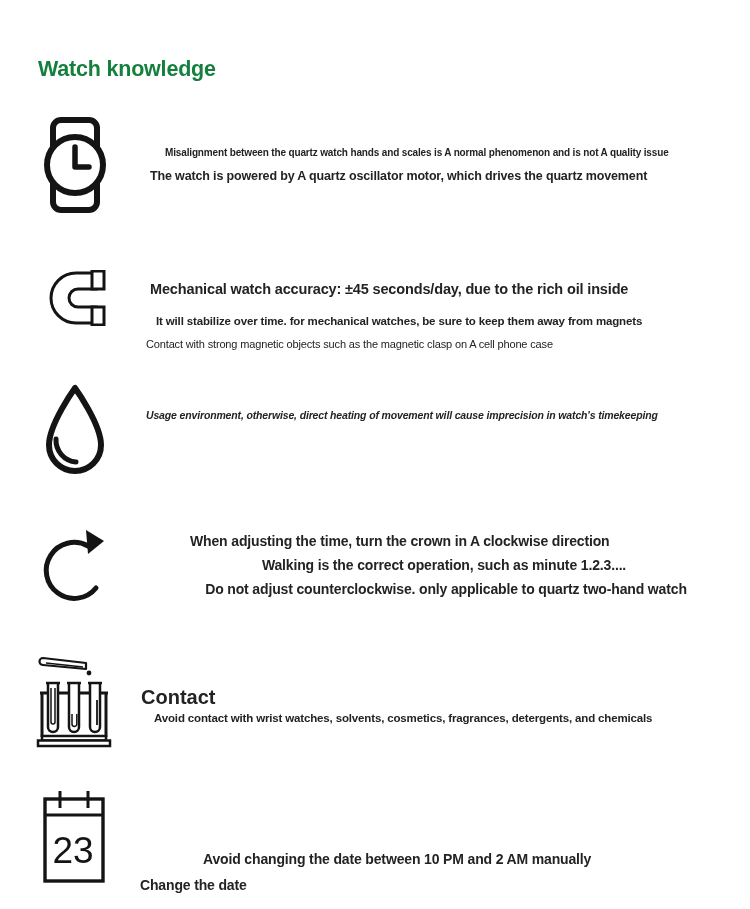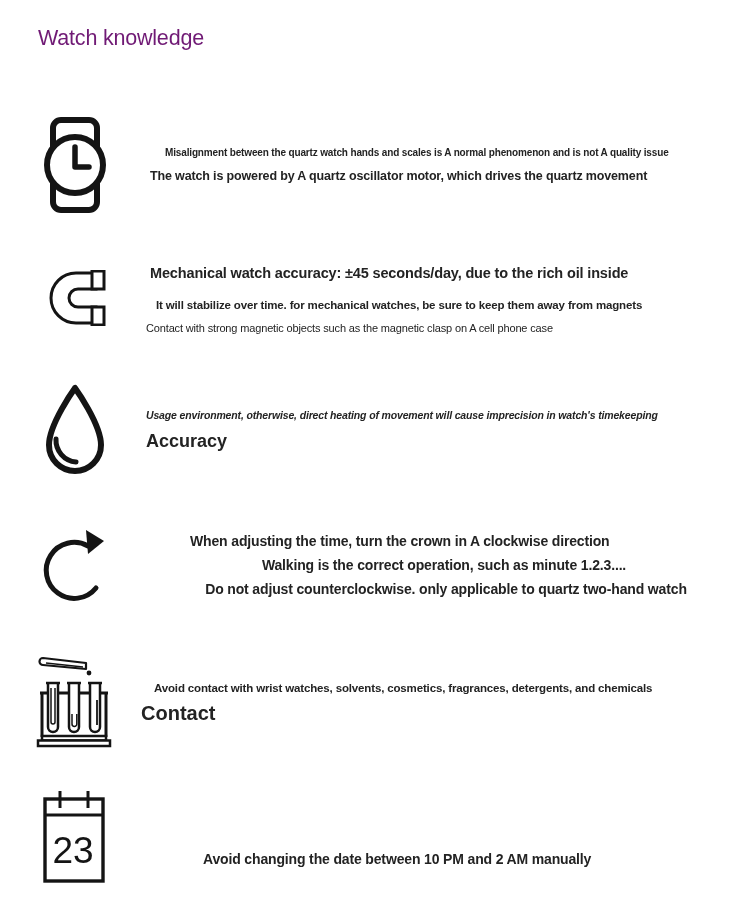--- a/index.html
+++ b/index.html
@@ -5,21 +5,21 @@
   :root{
     --sans: "Liberation Sans", "DejaVu Sans", sans-serif;
     --ink: #232323;
     --icon: #141414;
   }
   *{margin:0;padding:0;box-sizing:border-box;}
   html,body{background:#fff;}
   body{font-family:var(--sans);color:var(--ink);}
   .canvas{position:relative;width:750px;height:909px;background:#fff;overflow:hidden;}
 
-  .title{position:absolute;left:38px;top:26px;font-size:21.5px;line-height:24px;font-weight:400;color:#701a75;letter-spacing:-0.2px;}
+  .title{position:absolute;left:38px;top:57px;font-size:21.5px;line-height:24px;font-weight:700;color:#15803d;letter-spacing:-0.2px;}
 
   .sec{position:absolute;left:0;width:750px;}
   .sec1{top:115px;} .sec2{top:264px;} .sec3{top:383px;}
   .sec4{top:526px;} .sec5{top:652px;} .sec6{top:789px;}
 
   .icon{position:absolute;color:var(--icon);}
   .icon1{left:44px;top:2px;} .icon2{left:48px;top:6px;} .icon3{left:42px;top:0;}
   .icon4{left:42px;top:2px;} .icon5{left:36px;top:1px;} .icon6{left:42px;top:1px;}
 
   .lines{position:absolute;left:140px;width:600px;}
@@ -31,21 +31,21 @@
   .f105b{font-size:10.5px;line-height:15px;font-weight:700;font-style:italic;}
   .f11r {font-size:11px;  line-height:16px;font-weight:400;}
   .f115b{font-size:11.5px;line-height:16px;font-weight:700;}
   .f125b{font-size:12.5px;line-height:17px;font-weight:700;}
   .f14b {font-size:14px;  line-height:19px;font-weight:700;}
   .f145b{font-size:14.5px;line-height:19px;font-weight:700;}
   .f18b {font-size:18px;  line-height:23px;font-weight:700;letter-spacing:0;}
   .f20b {font-size:20px;  line-height:26px;font-weight:700;letter-spacing:0;}
 
   .ind1{padding-left:1px;} .ind6{padding-left:6px;} .ind8{padding-left:8px;}
-  .ind10{padding-left:10px;} .ind12{padding-left:12px;} .ind14{padding-left:14px;}
+  .ind10{padding-left:10px;margin-top:16px;} .ind12{padding-left:12px;} .ind14{padding-left:14px;}
   .ind16{padding-left:16px;} .ind25{padding-left:25px;} .ind50{padding-left:50px;}
   .ind63{padding-left:63px;margin-top:31px;}
   .mt4{margin-top:4px;} .mt5{margin-top:5px;text-align:center;} .mt6{margin-top:14px;}
   .mt7{margin-top:7px;} .mt8{margin-top:8px;}
 
   svg{display:block;}
 </style>
 </head>
 <body>
 
@@ -84,21 +84,20 @@
 
   <section class="sec sec3">
     <div class="icon icon3">
       <svg width="66" height="98" viewBox="0 0 66 98" aria-hidden="true">
         <path d="M33 5 C33 5 7 41 7 62 A26 26 0 0 0 59 62 C59 41 33 5 33 5 Z" fill="none" stroke="currentColor" stroke-width="6" stroke-linejoin="round"></path>
         <path d="M14 56 A22 22 0 0 0 34 79" fill="none" stroke="currentColor" stroke-width="5" stroke-linecap="round"></path>
       </svg>
     </div>
     <div class="lines lines3">
       <p class="ln f105b ind6 mt8">Usage environment, otherwise, direct heating of movement will cause imprecision in watch's timekeeping</p>
-      <p class="ln f18b ind6 mt7">Accuracy</p>
     </div>
   </section>
 
   <section class="sec sec4">
     <div class="icon icon4">
       <svg width="66" height="82" viewBox="0 0 66 82" aria-hidden="true">
         <path d="M46 18 A28 28 0 1 0 54 60" fill="none" stroke="currentColor" stroke-width="5" stroke-linecap="round"></path>
         <polygon points="44,2 62,13 46,26" fill="currentColor"></polygon>
       </svg>
     </div>
@@ -130,33 +129,34 @@
         <path d="M33 30 V74 A5 5 0 0 0 43 74 V30" fill="#fff" stroke="currentColor" stroke-width="2.5"></path>
         <path d="M31 30 H45" stroke="currentColor" stroke-width="2.5"></path>
         <path d="M36 61 V71 A2.4 2.4 0 0 0 40.8 71 V61" fill="none" stroke="currentColor" stroke-width="1.5"></path>
 
         <path d="M54 30 V74 A5 5 0 0 0 64 74 V30" fill="#fff" stroke="currentColor" stroke-width="2.5"></path>
         <path d="M52 30 H66" stroke="currentColor" stroke-width="2.5"></path>
         <path d="M61 47 V72" stroke="currentColor" stroke-width="1.8"></path>
       </svg>
     </div>
     <div class="lines lines5">
+      <p class="ln f20b ind1 mt4">Contact</p>
       <p class="ln f115b ind14">Avoid contact with wrist watches, solvents, cosmetics, fragrances, detergents, and chemicals</p>
-      <p class="ln f20b ind1 mt4">Contact</p>
     </div>
   </section>
 
   <section class="sec sec6">
     <div class="icon icon6">
       <svg width="64" height="94" viewBox="0 0 64 94" aria-hidden="true">
         <rect x="3" y="9" width="58" height="82" fill="#fff" stroke="currentColor" stroke-width="3.4"></rect>
         <path d="M3 25 H61" stroke="currentColor" stroke-width="3"></path>
         <path d="M18 1 V18" stroke="currentColor" stroke-width="3"></path>
         <path d="M46 1 V18" stroke="currentColor" stroke-width="3"></path>
         <text x="31" y="73" text-anchor="middle" font-size="37" font-weight="400" fill="currentColor">23</text>
       </svg>
     </div>
     <div class="lines lines6">
       <p class="ln f14b ind63">Avoid changing the date between 10 PM and 2 AM manually</p>
+      <p class="ln f14b mt7">Change the date</p>
     </div>
   </section>
 
 </div>
 
 </body></html>

